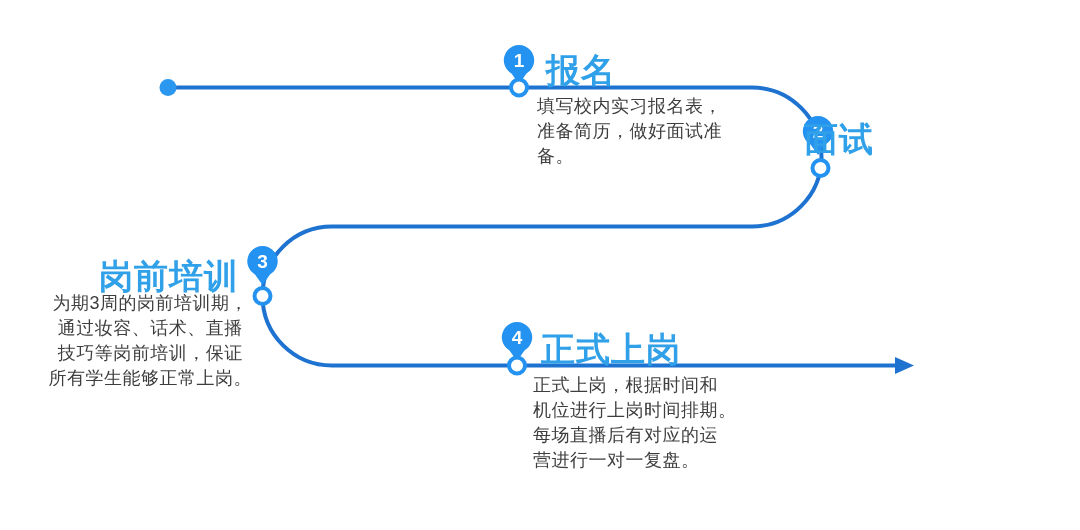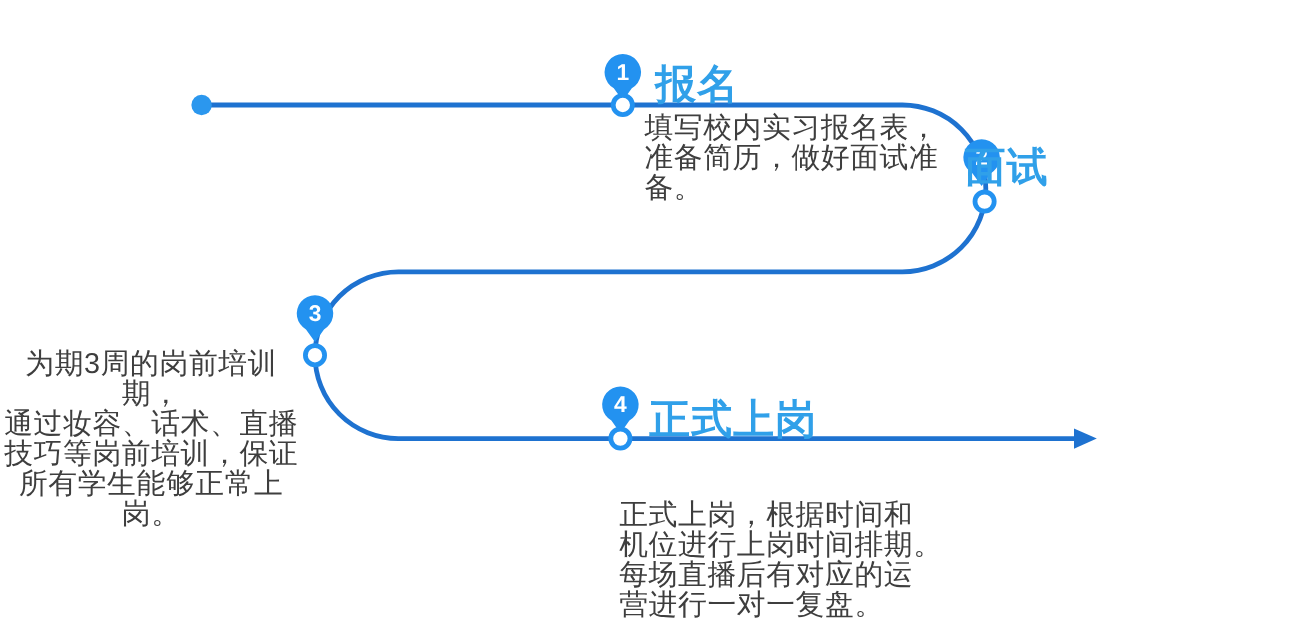--- a/index.html
+++ b/index.html
@@ -15,34 +15,34 @@
   .step-title {
     position: absolute;
     font-size: 34px;
     font-weight: bold;
     color: #30a0e9;
     letter-spacing: 1px;
     white-space: nowrap;
   }
   .step-desc {
     position: absolute;
-    font-size: 24px;
+    font-size: 18px;
     line-height: 25px;
     color: #3e3e3e;
     letter-spacing: 0.5px;
     white-space: pre-line;
   }
   .t1 { left: 546px; top: 48px; }
   .d1 { left: 537px; top: 94px; }
   .t2 { left: 804px; top: 117px; }
   .d2 { left: 839px; top: 153px; }
   .t3 { right: 841px; top: 254px; }
   .d3 { right: 828px; top: 291px; text-align: center; }
   .t4 { left: 541px; top: 327px; text-align: right; }
-  .d4 { left: 516px; top: 373px; margin-top: 44px; }
+  .d4 { left: 533px; top: 373px; }
   .pin-number {
     font-family: "Liberation Sans", "DejaVu Sans", sans-serif;
     font-size: 19px;
     font-weight: bold;
   }
 </style>
 </head>
 <body>
 
 <div class="canvas">
@@ -78,20 +78,21 @@
     <circle cx="517" cy="365.5" r="8" fill="#ffffff" stroke="#2392f0" stroke-width="4"></circle>
   </svg>
 
   <div class="step-title t1">报名</div>
   <div class="step-desc d1">填写校内实习报名表，
 准备简历，做好面试准
 备。</div>
 
   <div class="step-title t2">面试</div>
 
+  <div class="step-title t3">岗前培训</div>
   <div class="step-desc d3">为期3周的岗前培训期，
 通过妆容、话术、直播
 技巧等岗前培训，保证
 所有学生能够正常上岗。</div>
 
   <div class="step-title t4">正式上岗</div>
   <div class="step-desc d4">正式上岗，根据时间和
 机位进行上岗时间排期。
 每场直播后有对应的运
 营进行一对一复盘。</div>

